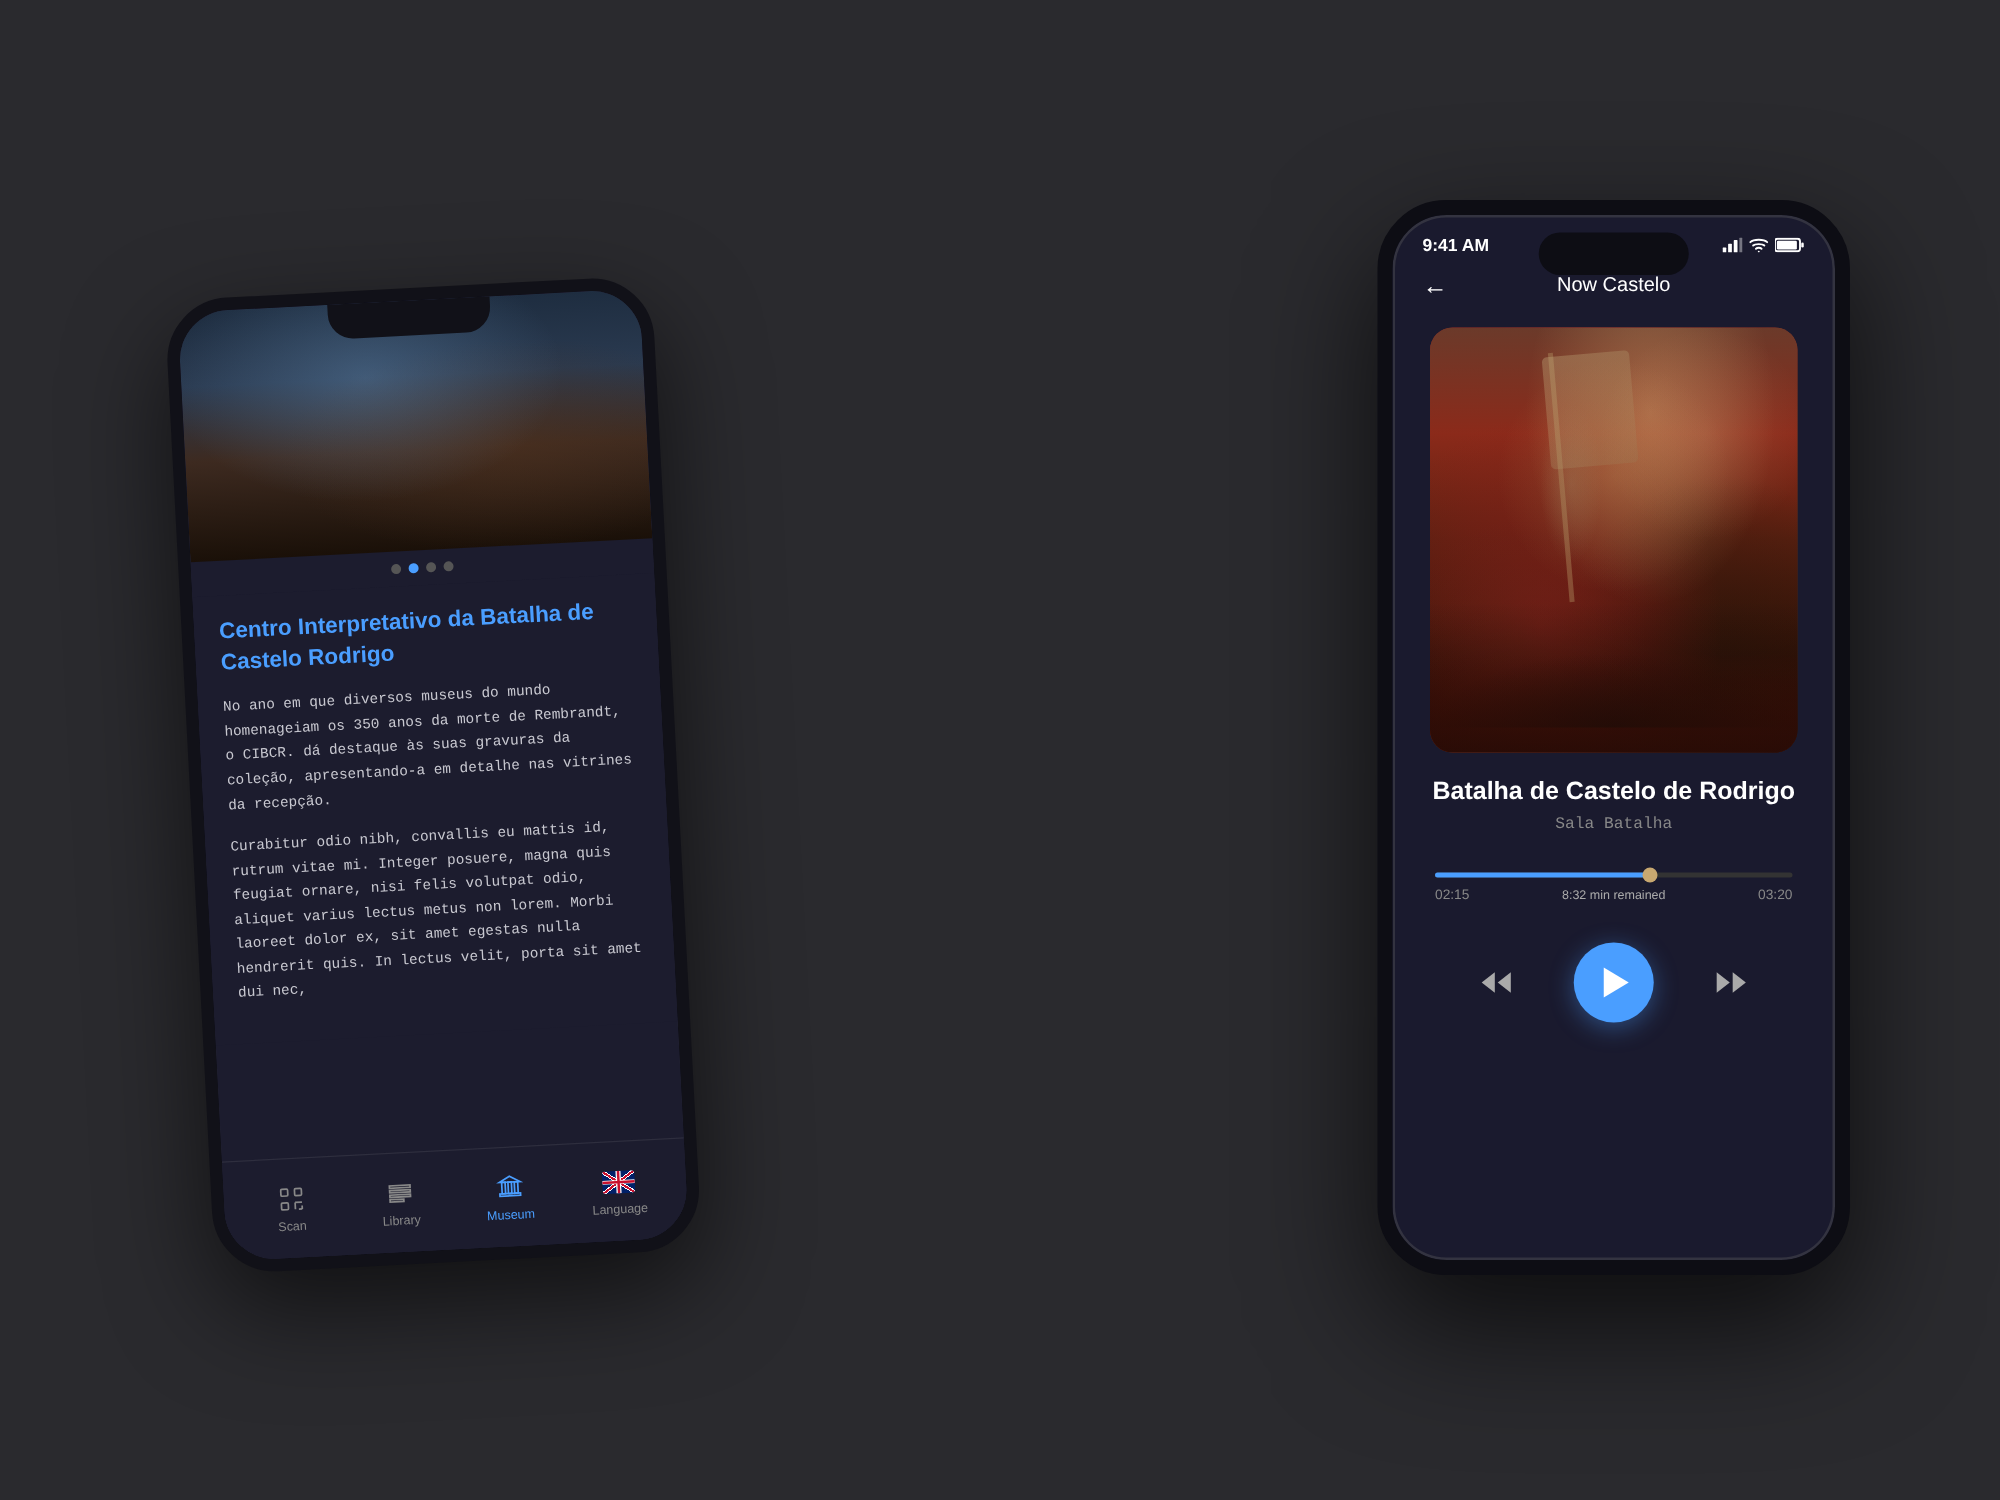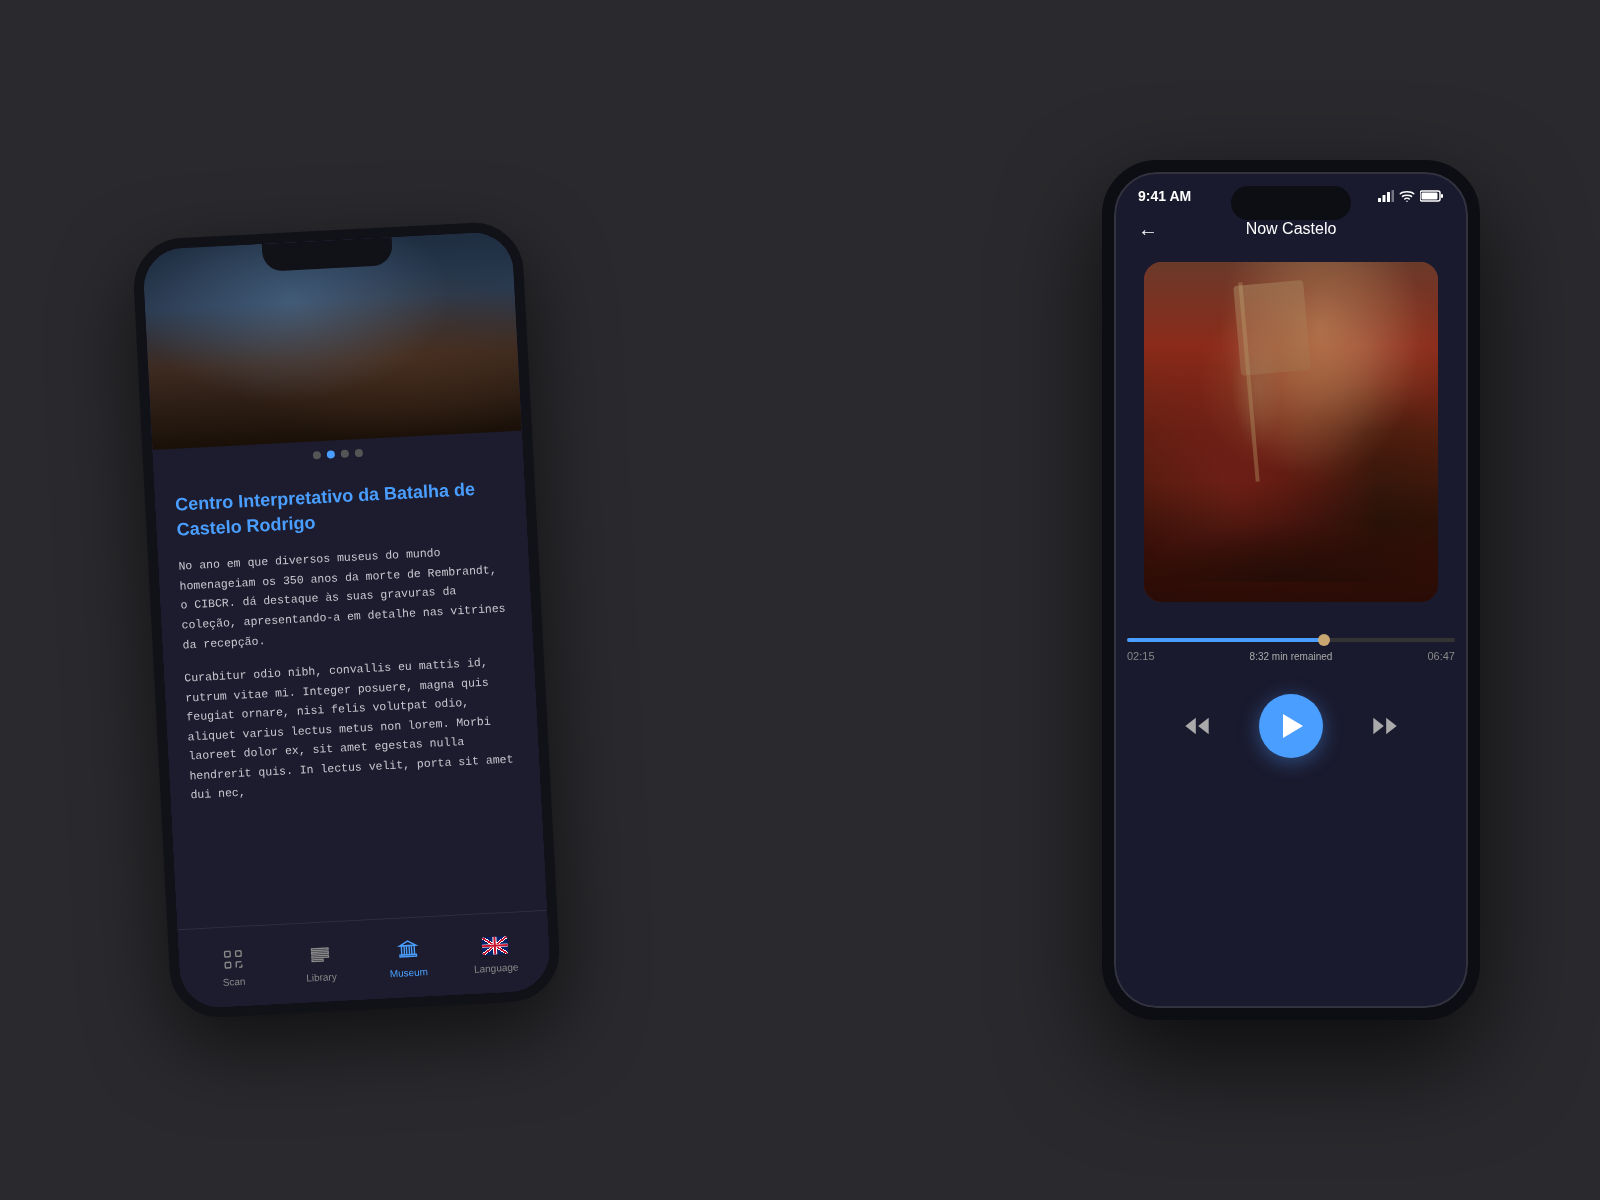--- a/index.html
+++ b/index.html
@@ -278,21 +278,21 @@
       margin-bottom: 6px;
     }
 
     .track-subtitle {
       color: #888;
       font-size: 13px;
       font-family: 'Courier New', monospace;
     }
 
     .progress-section {
-      padding: 16px 13px;
+      padding: 16px 34px;
     }
 
     .progress-bar-container {
       width: 100%;
       height: 4px;
       background: #333;
       border-radius: 2px;
       margin-bottom: 8px;
       position: relative;
     }
@@ -502,31 +502,35 @@
 
         <div style="position:absolute; top:60px; left:30%; width:50px; height:130px; background:radial-gradient(ellipse, rgba(160,140,100,0.3), transparent 70%);"></div>
 
         <div style="position:absolute; bottom:0; left:0; right:0; height:80px; background:linear-gradient(to top, rgba(100,20,10,0.8), transparent);"></div>
 
         <div style="position:absolute; bottom:20px; left:0; right:0; height:60px; background:radial-gradient(ellipse at 50% 100%, rgba(30,15,10,0.7) 0%, transparent 70%);"></div>
       </div>
       <div class="crowd-silhouette"></div>
     </div>
 
+    <div class="track-info">
+      <div class="track-title">Batalha de Castelo de Rodrigo</div>
+      <div class="track-subtitle">Sala Batalha</div>
+    </div>
 
     <div class="progress-section">
       <div class="progress-bar-container">
         <div class="progress-bar-fill" style="width:60%;">
           <div class="progress-thumb"></div>
         </div>
       </div>
       <div class="progress-labels">
         <span class="progress-current">02:15</span>
         <span class="progress-remaining">8:32 min remained</span>
-        <span class="progress-total">06:47</span>
+        <span class="progress-total">03:20</span>
       </div>
     </div>
 
     <div class="controls">
 
       <div class="ctrl-btn">
         <svg width="28" height="28" viewBox="0 0 24 24" fill="#aaa">
           <polygon points="11,5 2,12 11,19"></polygon>
           <polygon points="22,5 13,12 22,19"></polygon>
         </svg>

